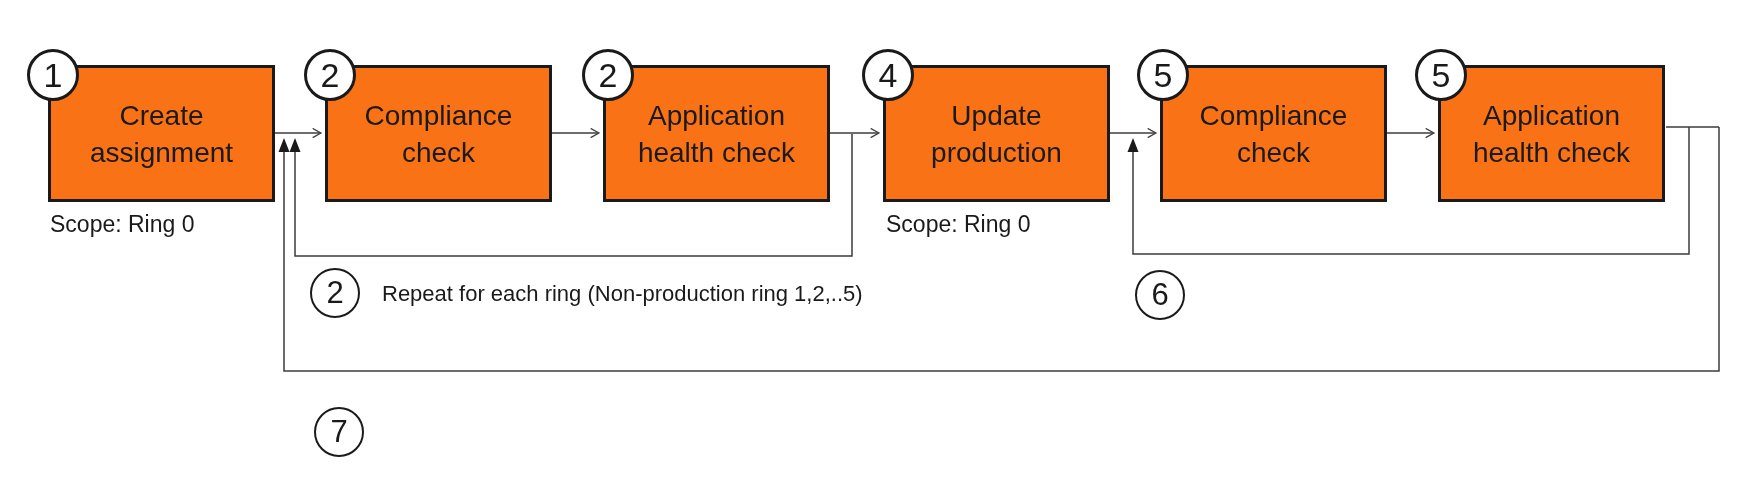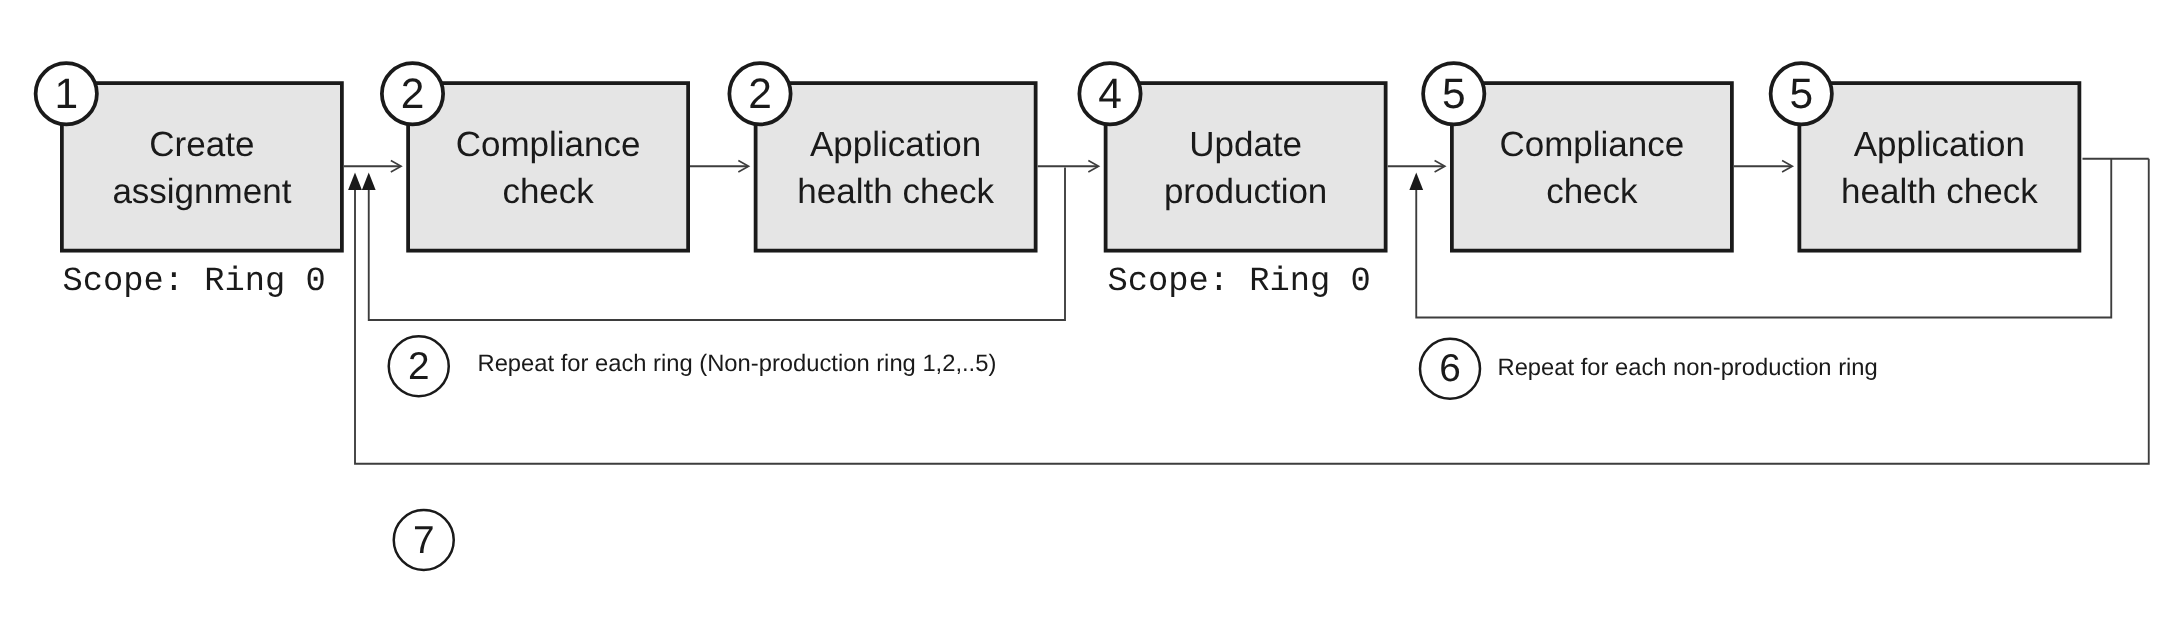--- a/index.html
+++ b/index.html
@@ -10,21 +10,21 @@
     font-family:"Liberation Sans", sans-serif;
     color:#1a1a1a;
     overflow:hidden;
   }
   #wires{position:absolute;left:0;top:0;z-index:1;}
   .box{
     position:absolute;
     width:227px;height:137px;
     box-sizing:border-box;
     border:3px solid #1a1a1a;
-    background:#e5e5e5;
+    background:#f97316;
     display:flex;align-items:center;justify-content:center;
     z-index:2;
   }
   .box-label{
     width:190px;
     text-align:center;
     font-size:28px;
     line-height:37px;
     color:#1a1a1a;
   }
@@ -47,29 +47,28 @@
     border:2.5px solid #1a1a1a;
     border-radius:50%;
     background:#ffffff;
     display:flex;align-items:center;justify-content:center;
     font-size:31px;
     color:#1a1a1a;
     z-index:3;
   }
   .note{
     position:absolute;
-    font-size:27px;
+    font-size:23px;
     color:#1a1a1a;
     z-index:2;
     white-space:nowrap;
-    font-family:Liberation Mono, monospace;
   }
   .loop-label{
     position:absolute;
-    font-size:19px;
+    font-size:22px;
     color:#1a1a1a;
     z-index:2;
     white-space:nowrap;
   }
 </style>
 </head>
 <body>
 
 <div id="canvas">
 
@@ -123,17 +122,16 @@
   <div class="badge" style="left:1137px;top:49px;">5</div>
   <div class="badge" style="left:1415px;top:49px;">5</div>
 
   <div class="note" style="left:50px;top:211px;">Scope: Ring 0</div>
   <div class="note" style="left:886px;top:211px;">Scope: Ring 0</div>
 
   <div class="loop-badge" style="left:310px;top:268px;">2</div>
   <div class="loop-label" style="left:382px;top:281px;">Repeat for each ring (Non-production ring 1,2,..5)</div>
 
   <div class="loop-badge" style="left:1135px;top:270px;">6</div>
-  <div class="loop-label" style="left:1198px;top:284px;">Repeat for each non-production ring</div>
 
   <div class="loop-badge" style="left:314px;top:407px;">7</div>
 
 </div>
 
 </body></html>

